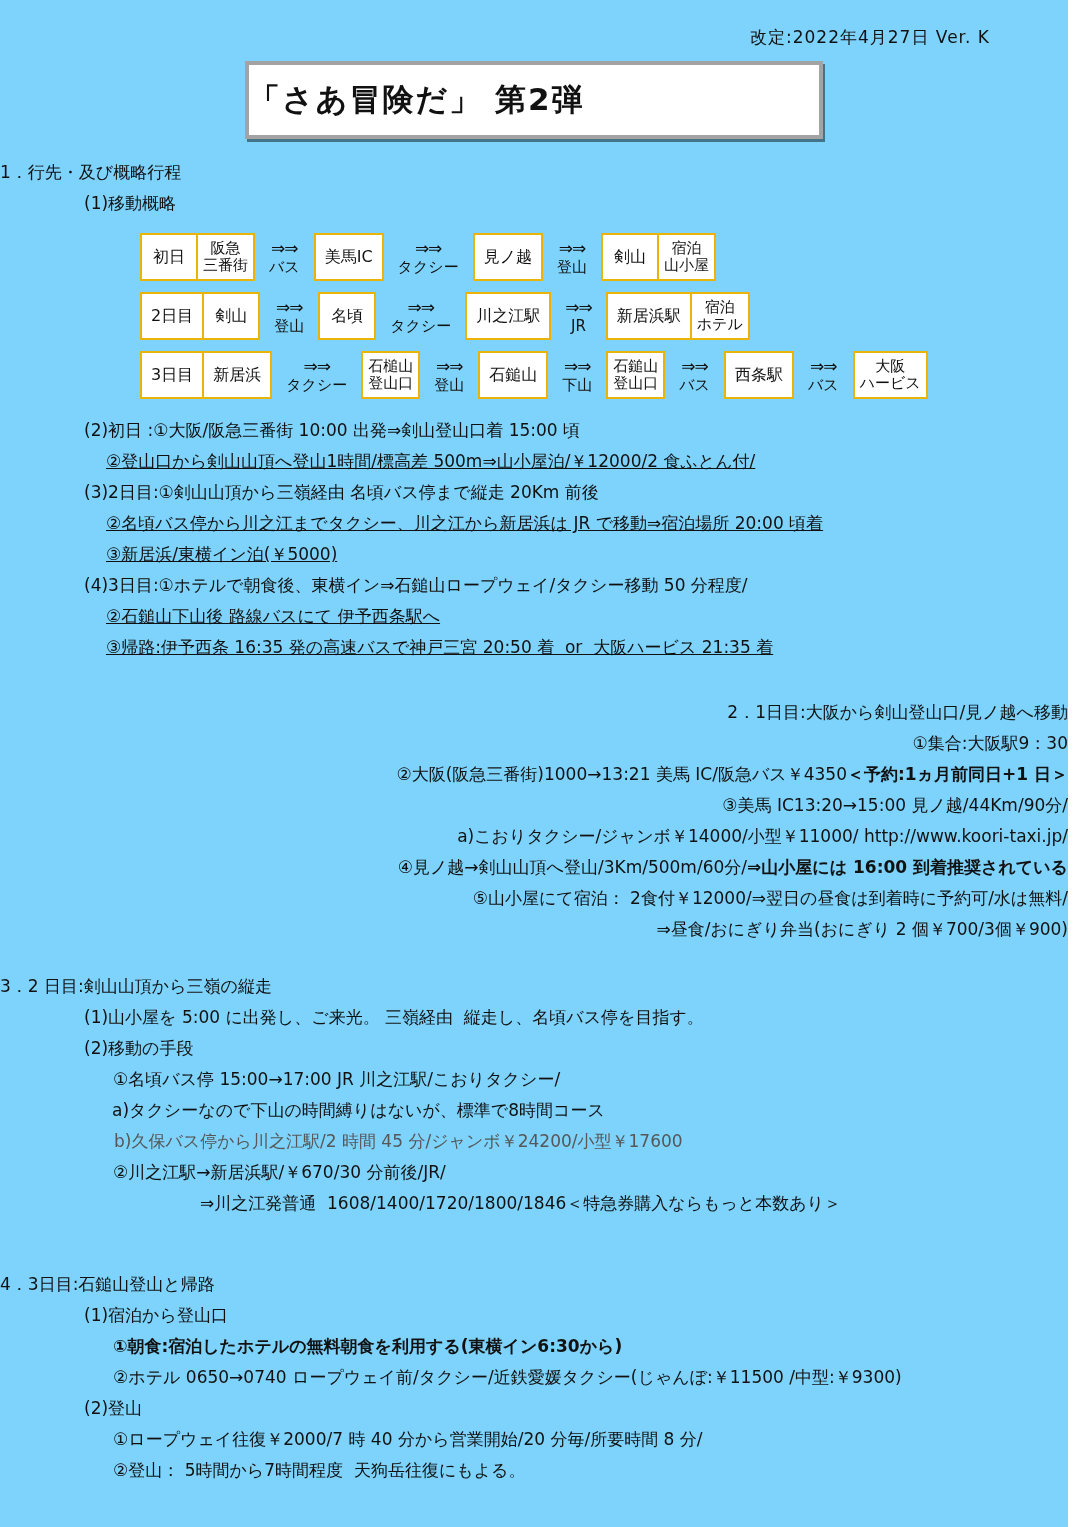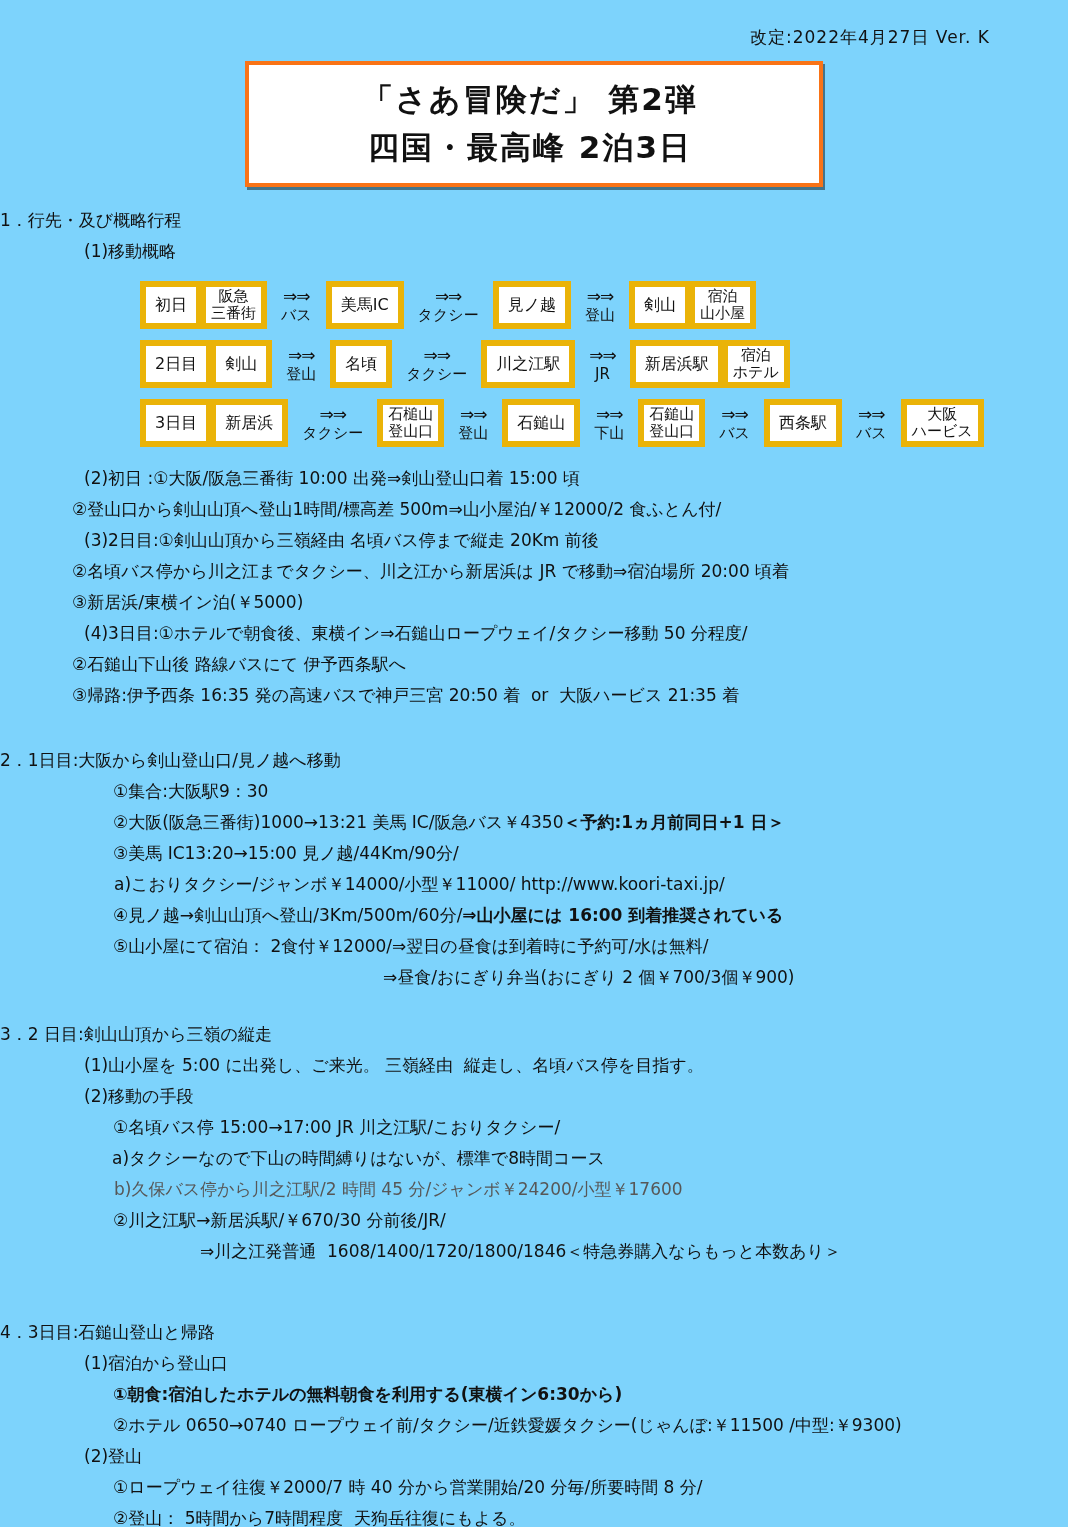--- a/index.html
+++ b/index.html
@@ -15,24 +15,24 @@
   .revision{
     text-align:right;
     padding:26px 78px 0 0;
     font-size:17px;
     letter-spacing:1px;
     white-space:pre;
   }
   .title-box{
     margin:12px auto 0 auto;
     width:578px;
-    border:4px solid #f97316;
+    border:4px solid #a3a3a3;
     box-shadow:2px 3px 0 rgba(0,0,0,0.45);
     background:#fff;
-    text-align:center;
+    text-align:left;
     padding:10px 8px 12px 0;
     box-sizing:border-box;
   }
   .title-line{
     font-size:31px;
     font-weight:bold;
     letter-spacing:2px;
     line-height:1.55;
     white-space:pre;
   }
@@ -42,33 +42,33 @@
     font-size:17px;
     white-space:pre-wrap;
   }
   .ind0{}
   .ind1{padding-left:84px;}
   .ind2{padding-left:113px;}
   .ind3{padding-left:112px;}
   .ind4{padding-left:114px;}
   .ind5{padding-left:200px;}
   .ind6{padding-left:383px;}
-  .ind7{padding-left:72px;}
+  .ind7{padding-left:106px;text-decoration:underline;}
   .b{font-weight:bold;}
   .gray{color:#575757;}
   
   .diagram{margin:14px 0 0 140px;}
   .flow-row{
     display:flex;
     align-items:stretch;
     gap:12px;
     margin-bottom:11px;
   }
   .flow-box{
-    border:6px solid #eab308;
+    border:2px solid #eab308;
     background:#fff;
     min-width:58px;
     padding:2px 9px;
     height:48px;
     box-sizing:border-box;
     display:flex;
     flex-direction:column;
     align-items:center;
     justify-content:center;
     text-align:center;
@@ -83,34 +83,33 @@
     flex-direction:column;
     align-items:center;
     justify-content:center;
     font-size:15px;
     line-height:1.2;
     padding:0 2px;
     white-space:nowrap;
   }
   .flow-arrow .arr{font-size:17px;letter-spacing:-1px;}
   .block1{margin-top:16px;}
-  .block2{margin-top:34px;}
+  .block2{margin-top:34px;text-align:right;}
   .block3{margin-top:26px;}
   .block4{margin-top:50px;}
 </style>
 </head>
 <body>
 
 <div class="page">
 
   <div class="revision">改定:2022年4月27日 Ver. K</div>
 
   <div class="title-box">
     <div class="title-line">「さあ冒険だ」 第2弾</div>
-    <div class="title-line">四国・最高峰 2泊3日</div>
   </div>
 
   <div class="line ind0 sec1-head">1．行先・及び概略行程</div>
   <div class="line ind1">(1)移動概略</div>
 
   <div class="diagram">
       <div class="flow-row">
         <div class="flow-box">
           <div>初日</div>
         </div>

